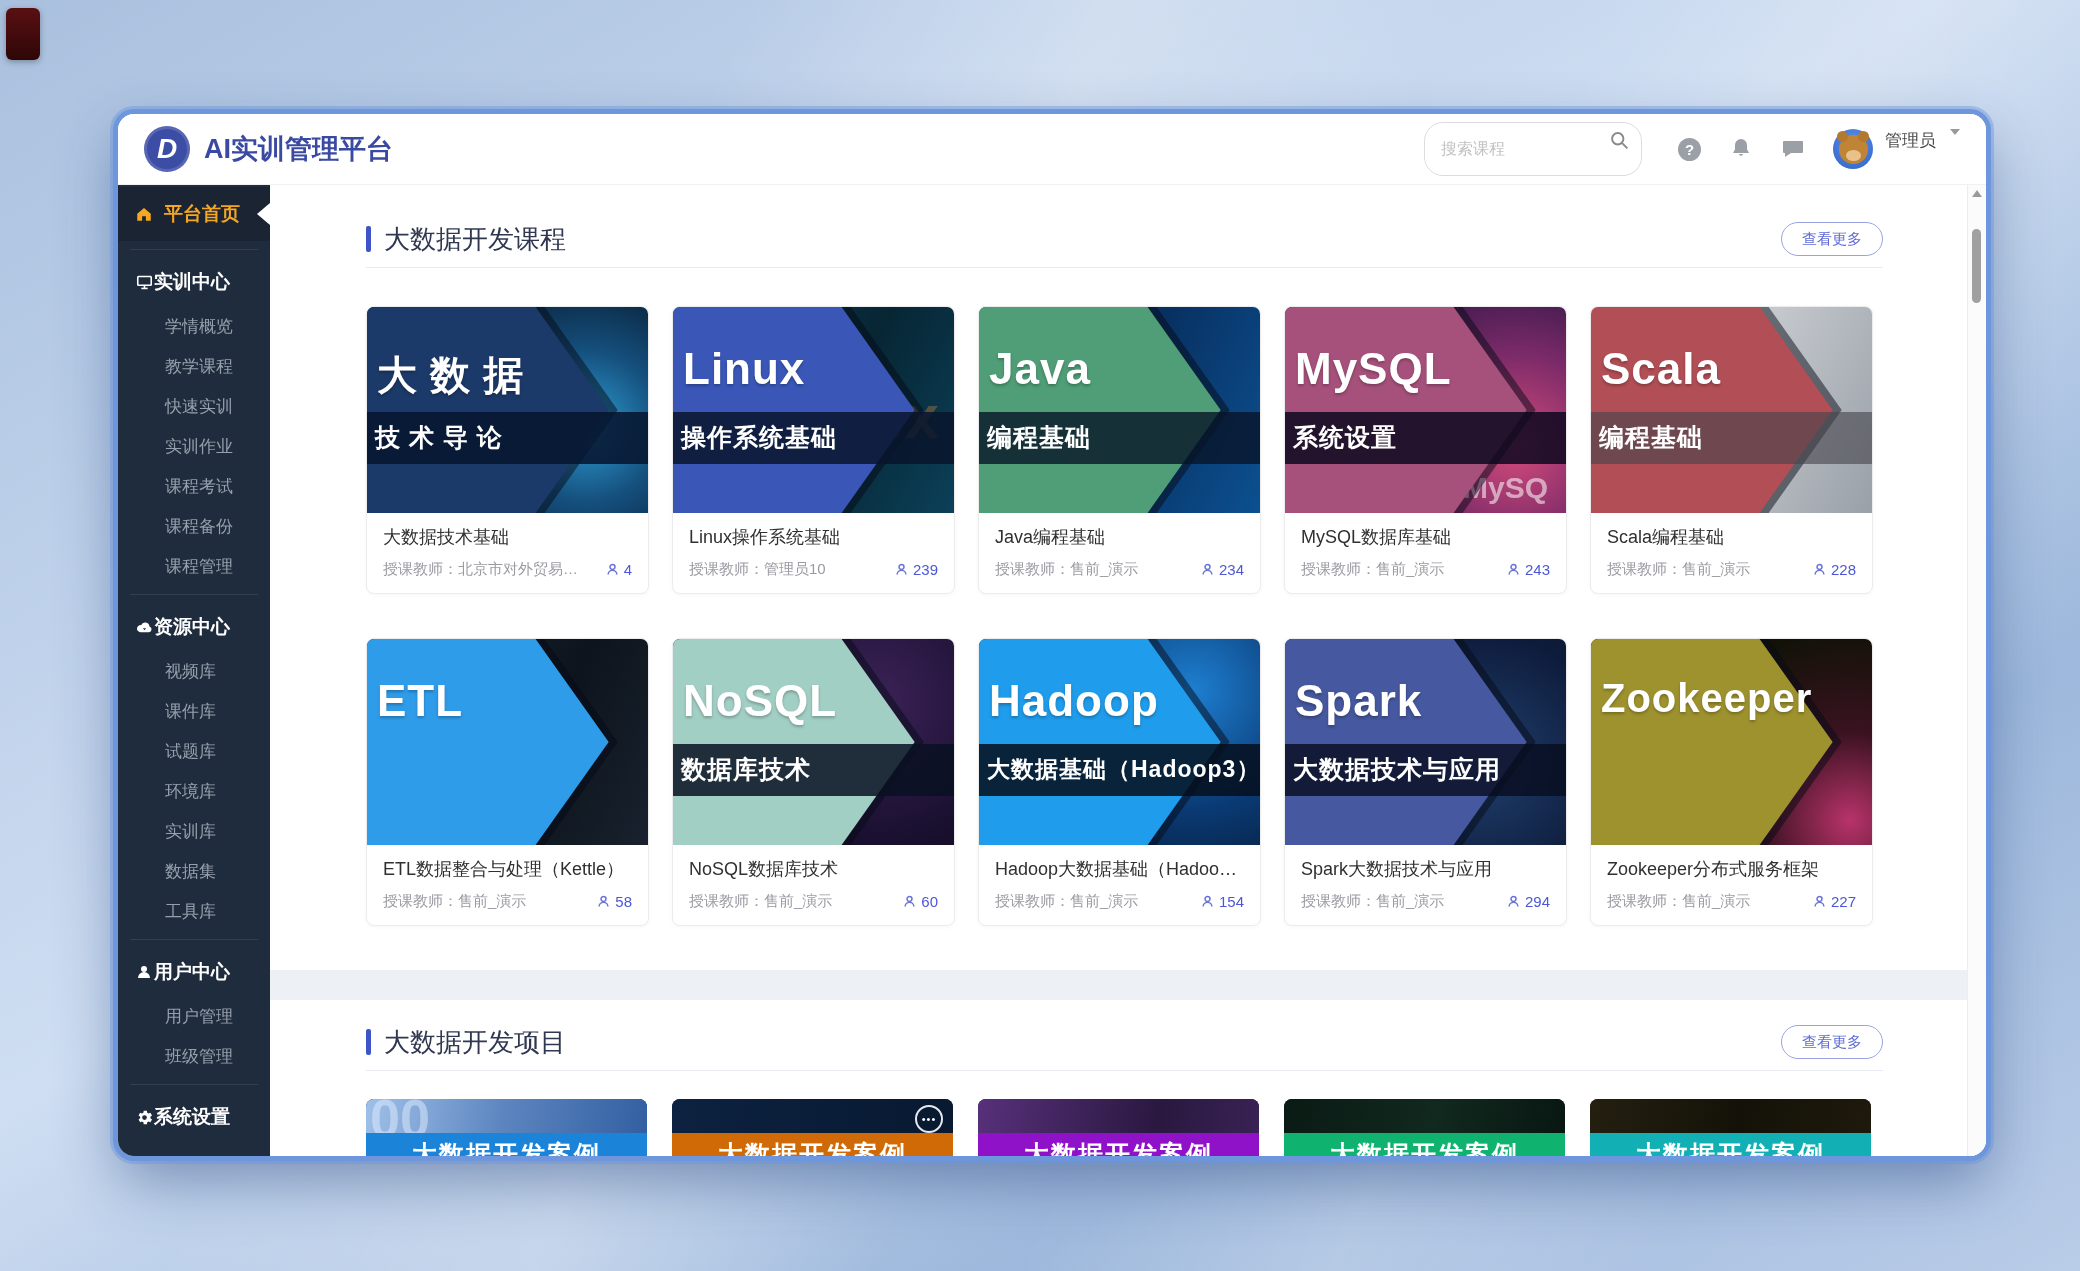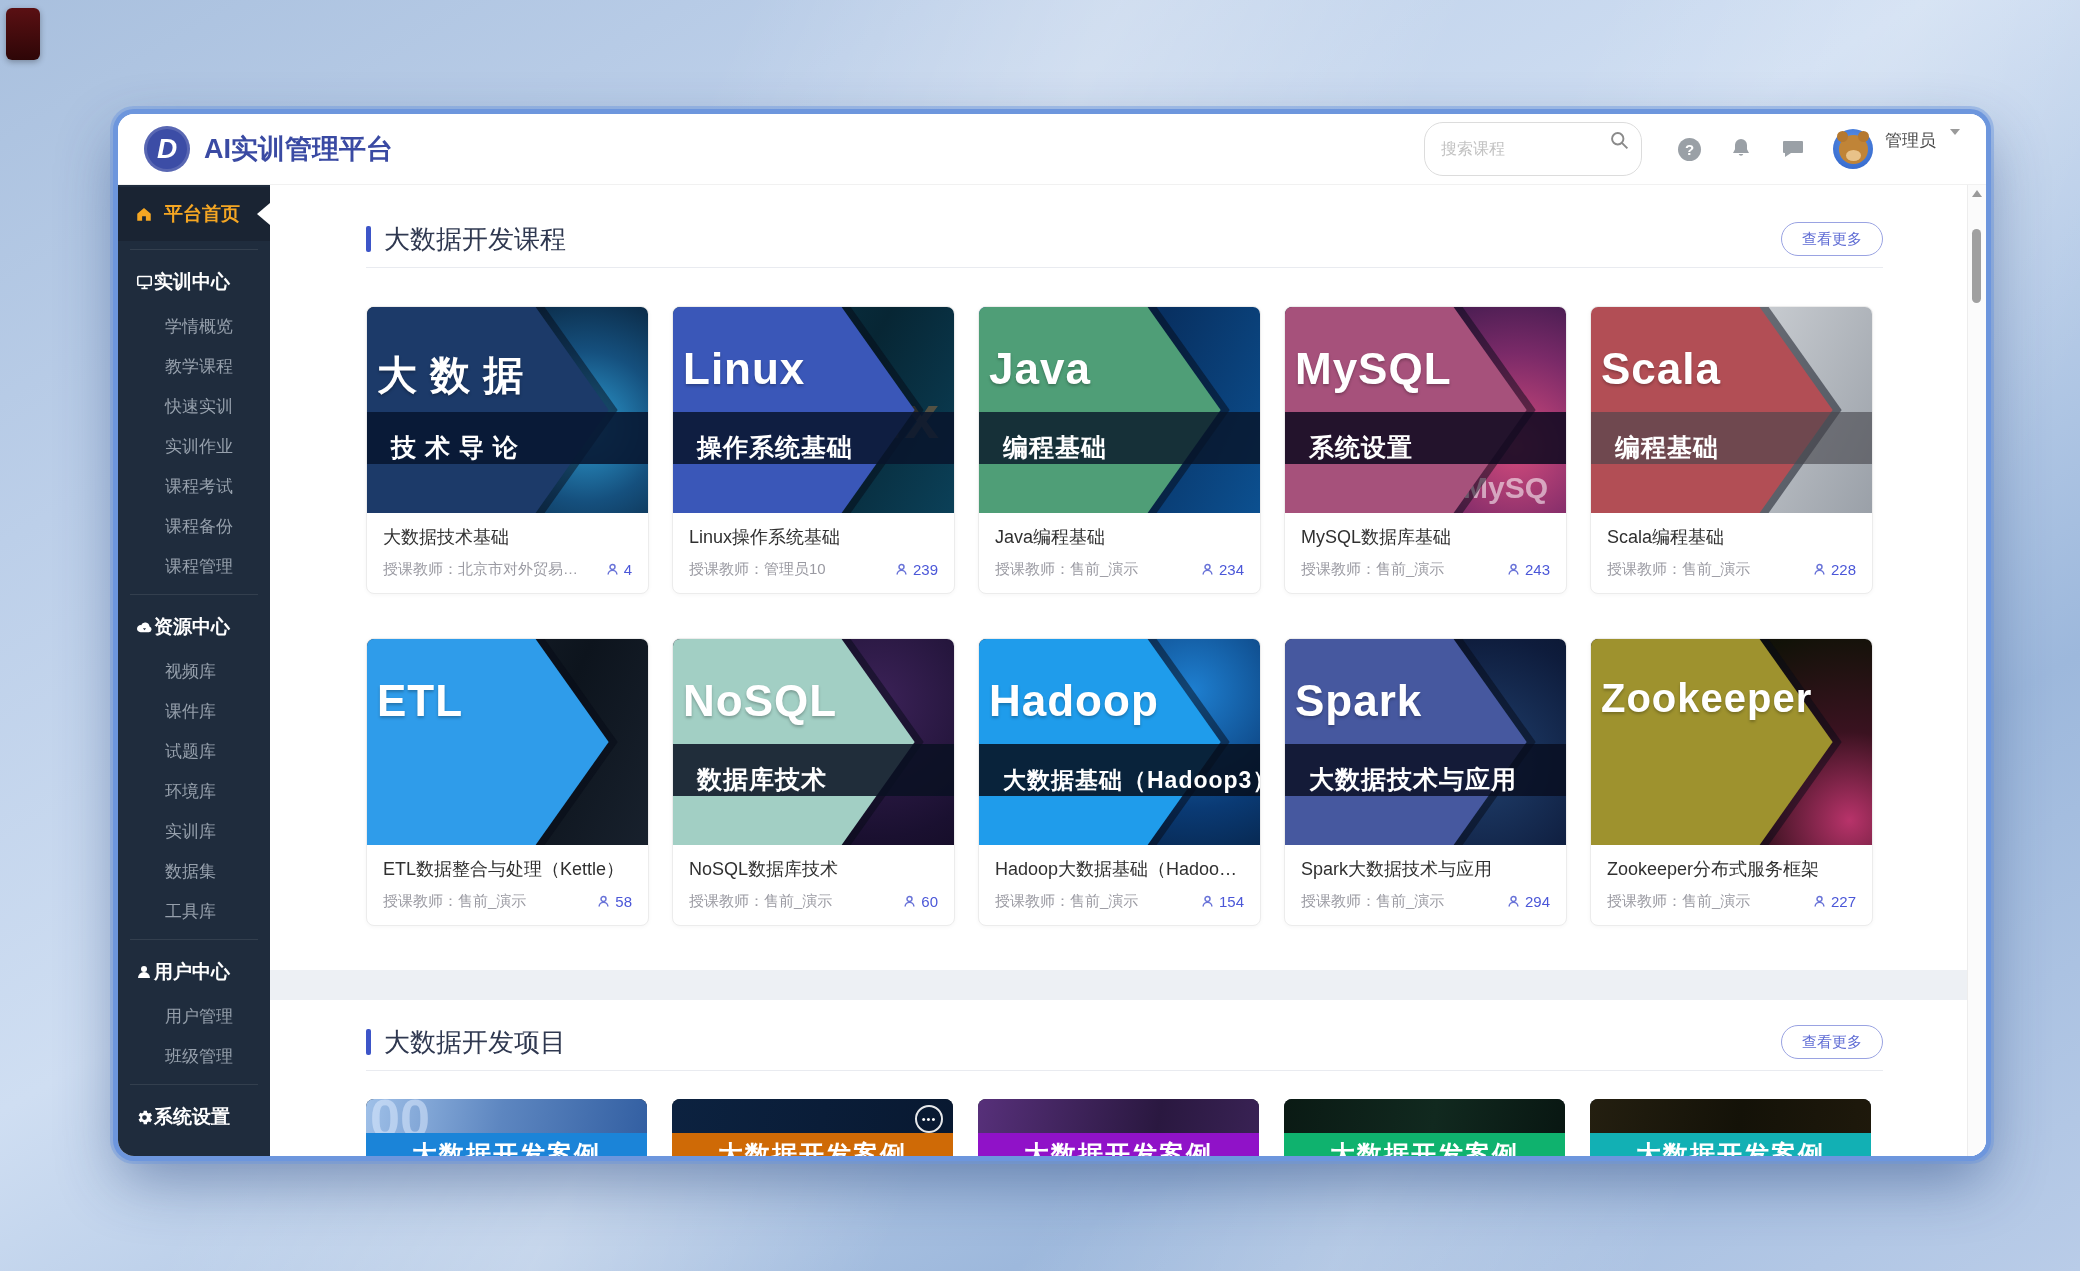--- a/index.html
+++ b/index.html
@@ -72,22 +72,22 @@
 
   
   .card{width:281px;border:1px solid #ececec;border-radius:8px;overflow:hidden;background:#fff;
     box-shadow:0 1px 4px rgba(0,0,0,.04);cursor:pointer;}
   .cover{position:relative;height:206px;overflow:hidden;}
   .arrow,.arrow-sh{position:absolute;inset:0;clip-path:polygon(0 0,60% 0,86% 50%,60% 100%,0 100%);}
   .arrow-sh{transform:translateX(9px);background:rgba(5,10,22,.5);}
   .cov-title{position:absolute;left:10px;top:18%;font-size:44px;font-weight:800;color:#fff;white-space:nowrap;
     text-shadow:0 2px 3px rgba(0,0,0,.25);letter-spacing:1px;}
   .cov-title.cjk{font-size:40px;top:20%;}
-  .band{position:absolute;left:0;right:0;top:51%;height:25%;display:flex;align-items:flex-end;
-    padding-left:24px;font-size:25px;font-weight:700;color:#fff;white-space:nowrap;letter-spacing:1px;}
+  .band{position:absolute;left:0;right:0;top:51%;height:25%;display:flex;align-items:center;
+    padding-left:8px;font-size:25px;font-weight:700;color:#fff;white-space:nowrap;letter-spacing:1px;}
   .wm-linux{position:absolute;left:33%;top:36%;font-size:62px;font-weight:700;color:rgba(205,130,60,.38);letter-spacing:2px;}
   .wm-mysql{position:absolute;right:18px;bottom:8px;font-size:30px;font-weight:700;color:rgba(255,255,255,.55);}
   .info{padding:12px 16px 14px;}
   .cname{font-size:18px;color:#303030;font-weight:500;white-space:nowrap;overflow:hidden;text-overflow:ellipsis;}
   .meta{display:flex;justify-content:space-between;align-items:center;margin-top:11px;}
   .teacher{font-size:15px;color:#9a9aa2;white-space:nowrap;overflow:hidden;text-overflow:ellipsis;max-width:205px;}
   .count{display:flex;align-items:center;gap:4px;color:#4b57d8;font-size:15px;font-weight:500;flex:none;}
 
   
   .bg1{background:radial-gradient(circle at 78% 58%,#2e9fd4 0%,#15507e 30%,#071a2e 65%,#030b16 100%);}

